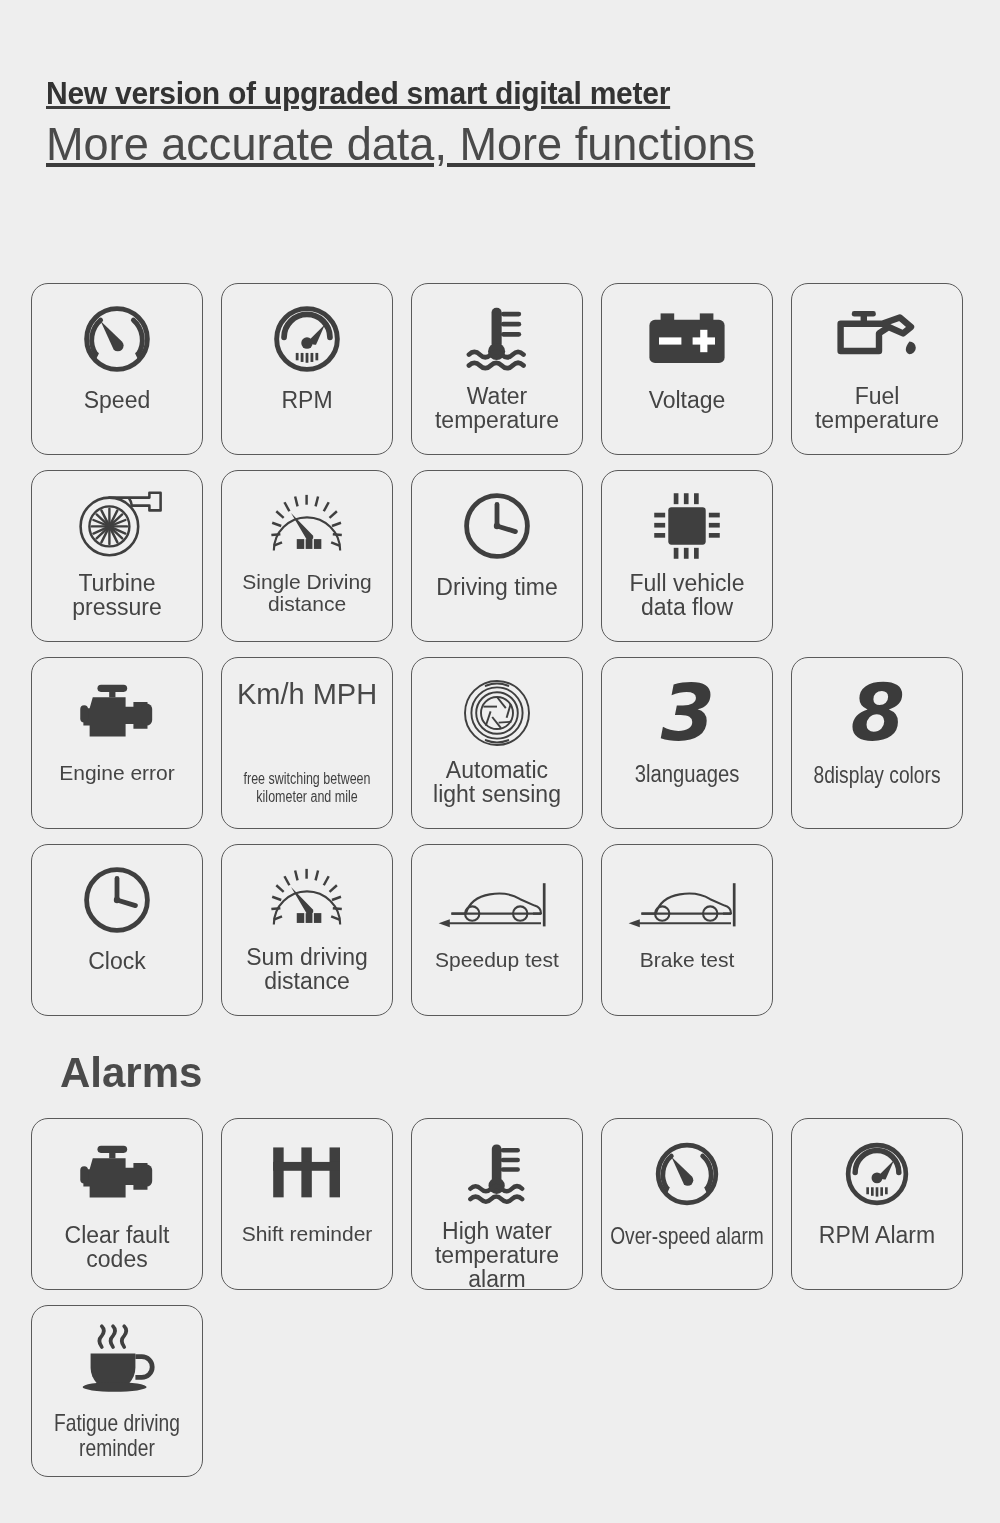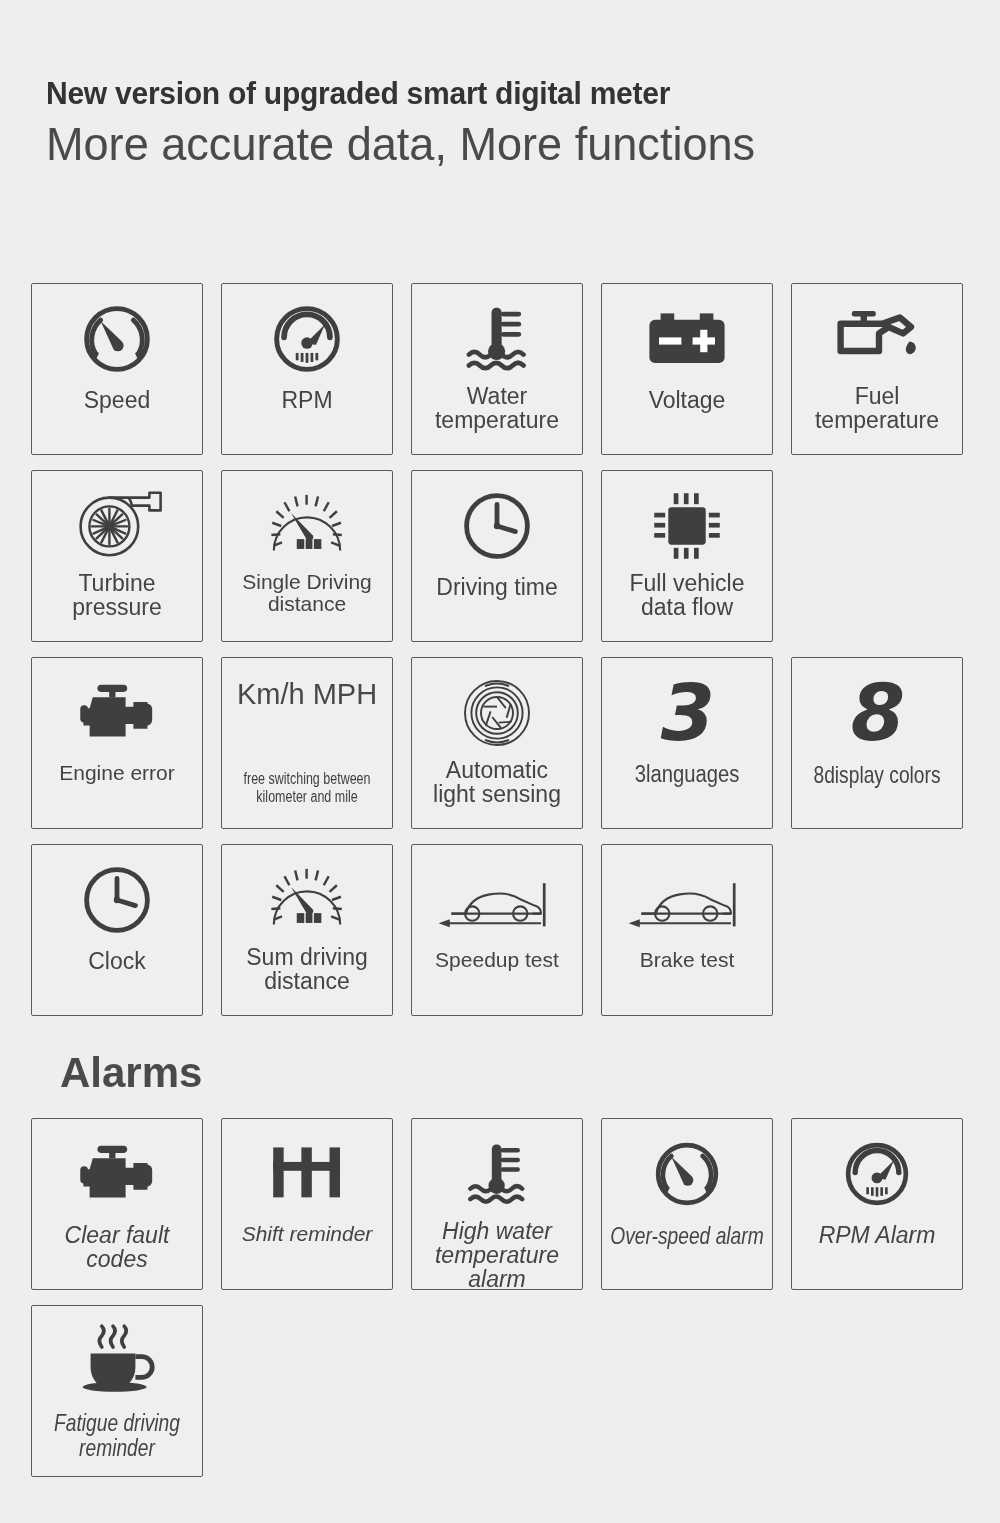--- a/index.html
+++ b/index.html
@@ -16,20 +16,21 @@
     color: #3c3c3c;
     overflow: hidden;
   }
 
   
   .headings {
     position: absolute;
     left: 46px;
     top: 78px;
     width: 940px;
+    text-decoration: underline;
   }
   .title-main {
     font-size: 31px;
     font-weight: bold;
     color: #333333;
     letter-spacing: -0.3px;
     line-height: 1.05;
     white-space: nowrap;
     transform: scaleX(0.97);
     transform-origin: left center;
@@ -64,21 +65,21 @@
   .row {
     display: flex;
     gap: 18px;
     margin-bottom: 15px;
   }
   .card {
     width: 172px;
     height: 172px;
     box-sizing: border-box;
     border: 1.6px solid #5a5a5a;
-    border-radius: 2px;
+    border-radius: 17px;
     background: #efefef;
     position: relative;
     display: flex;
     flex-direction: column;
     align-items: center;
     justify-content: flex-start;
     overflow: visible;
   }
   .card .icon-wrap {
     height: 104px;
@@ -472,21 +473,21 @@
           <path d="M2 70 l14 -5 0 10 z" fill="#3f3f3f"></path>
         </svg>
       </div>
       <div class="label">Brake test</div>
     </div>
   </div>
 </div>
 
 <div class="section-label" style="top:1052px;">Alarms</div>
 
-<div class="grid" id="alarms-grid" style="top:1118px;font-style:italic;">
+<div class="grid" id="alarms-grid" style="top:1118px;">
 
   <div class="row">
 
     <div class="card">
       <div class="icon-wrap">
         <svg width="86" height="66" viewBox="0 0 110 84">
           <rect x="30" y="6" width="38" height="9" rx="4.5" fill="#3f3f3f"></rect>
           <rect x="45" y="13" width="8" height="9" fill="#3f3f3f"></rect>
           <path d="M24 22 h42 v12 h10 v-6 h18 v34 h-18 v-6 h-10 v16 h-46 v-14 h-8 v-22 h8 z" fill="#3f3f3f"></path>
           <rect x="8" y="32" width="10" height="22" rx="5" fill="#3f3f3f"></rect>

